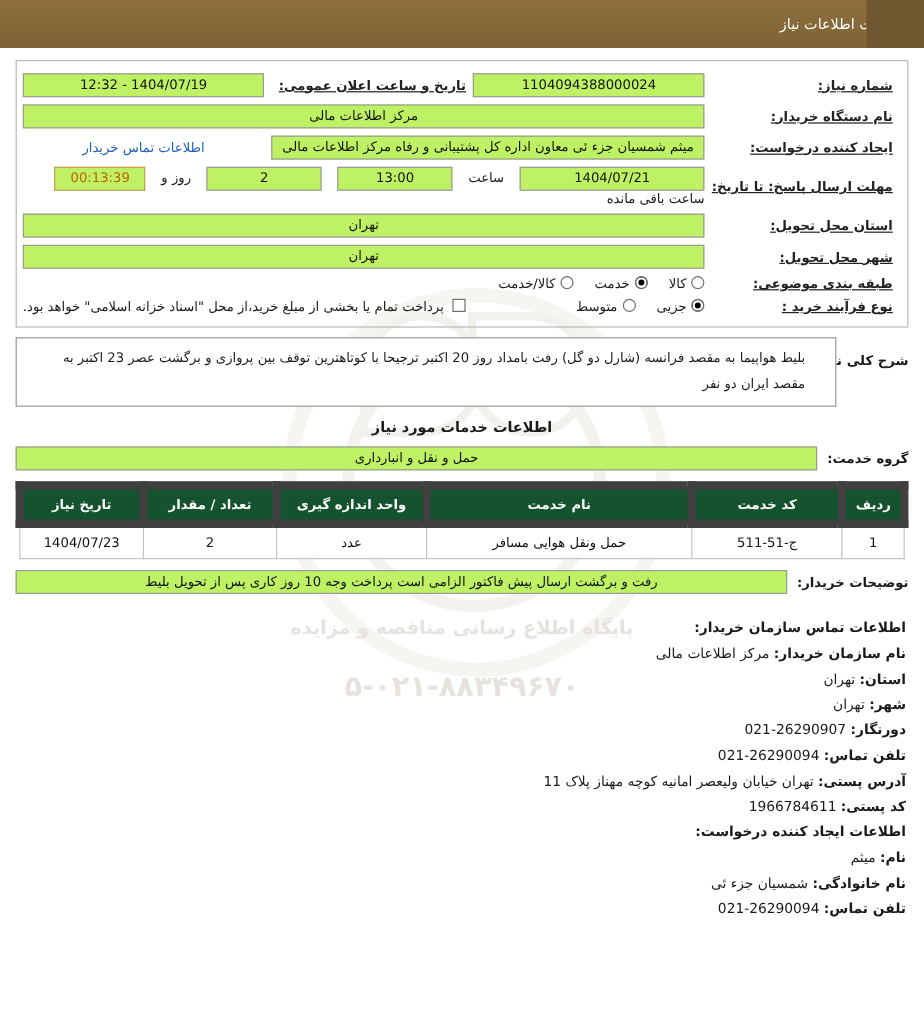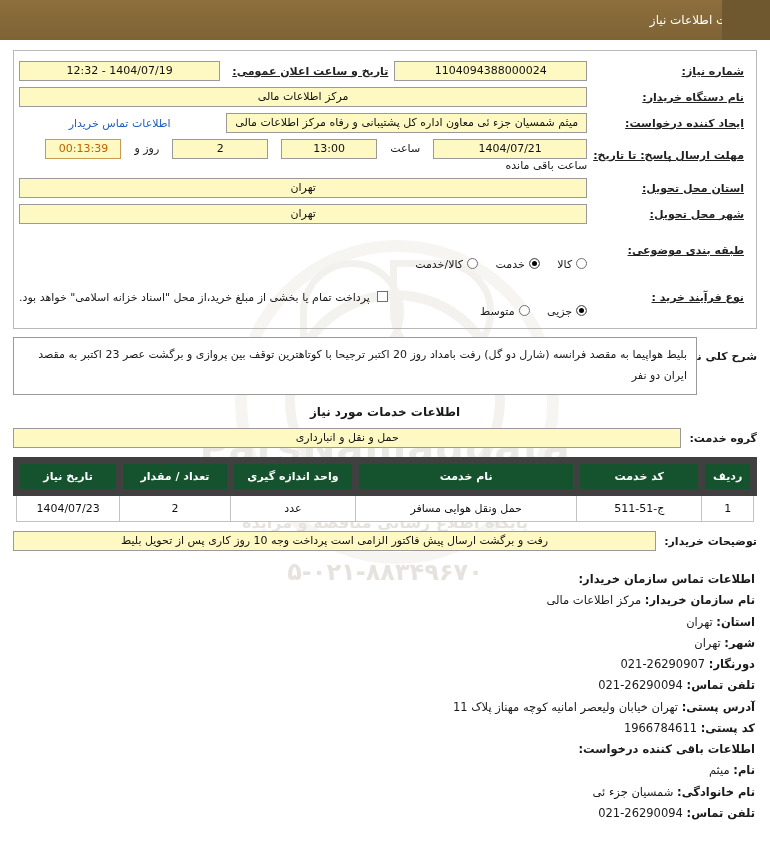--- a/index.html
+++ b/index.html
@@ -109,21 +109,21 @@
     text-align: right;
     white-space: nowrap;
     font-weight: bold;
     color: #222;
     width: 1%;
     padding-left: 6px;
     text-decoration: underline;
   }
   .field {
     border: 1px solid #9a9a9a;
-    background: #fef9c3;
+    background: #bef264;
     height: 18px;
     line-height: 18px;
     padding: 0 6px;
     text-align: center;
     font-size: 11px;
     color: #111;
     overflow: hidden;
     white-space: nowrap;
   }
   .inline { display: inline-block; vertical-align: middle; }
@@ -139,21 +139,21 @@
     display: inline-block;
     width: 11px; height: 11px;
     border: 1px solid #6f6f6f;
     background: #fff;
     vertical-align: -1px;
     margin-left: 4px;
     box-sizing: border-box;
   }
   .radio { border-radius: 50%; }
   .radio.on { background: #000; box-shadow: inset 0 0 0 2px #fff; }
-  .opt { display: inline-block; margin-left: 14px; white-space: nowrap; margin-top: 28px; }
+  .opt { display: inline-block; margin-left: 14px; white-space: nowrap; }
 
   
   .desc-wrap {
     display: flex;
     align-items: flex-start;
     gap: 8px;
     margin-bottom: 10px;
   }
   .desc-label {
     font-weight: bold;
@@ -161,21 +161,21 @@
     padding-top: 12px;
     width: 52px;
     text-align: right;
     line-height: 1.5;
   }
   .desc-box {
     flex: 1;
     border: 1px solid #9a9a9a;
     background: #fff;
     min-height: 42px;
-    padding: 7px 9px;
+    padding: 7px 25px;
     line-height: 1.9;
     font-size: 11px;
     text-align: right;
   }
 
   .section-title {
     text-align: center;
     font-weight: bold;
     font-size: 12px;
     margin: 10px 0 9px 0;
@@ -407,21 +407,21 @@
       <span>26290094-021</span>
     </div>
     <div class="row">
       <b>آدرس پستی:</b>
       <span>تهران خیابان ولیعصر امانیه کوچه مهناز پلاک 11</span>
     </div>
     <div class="row">
       <b>کد پستی:</b>
       <span>1966784611</span>
     </div>
-    <div class="head">اطلاعات باقی کننده درخواست:</div>
+    <div class="head">اطلاعات ایجاد کننده درخواست:</div>
     <div class="row">
       <b>نام:</b>
       <span>میثم</span>
     </div>
     <div class="row">
       <b>نام خانوادگی:</b>
       <span>شمسیان جزء ئی</span>
     </div>
     <div class="row">
       <b>تلفن تماس:</b>

